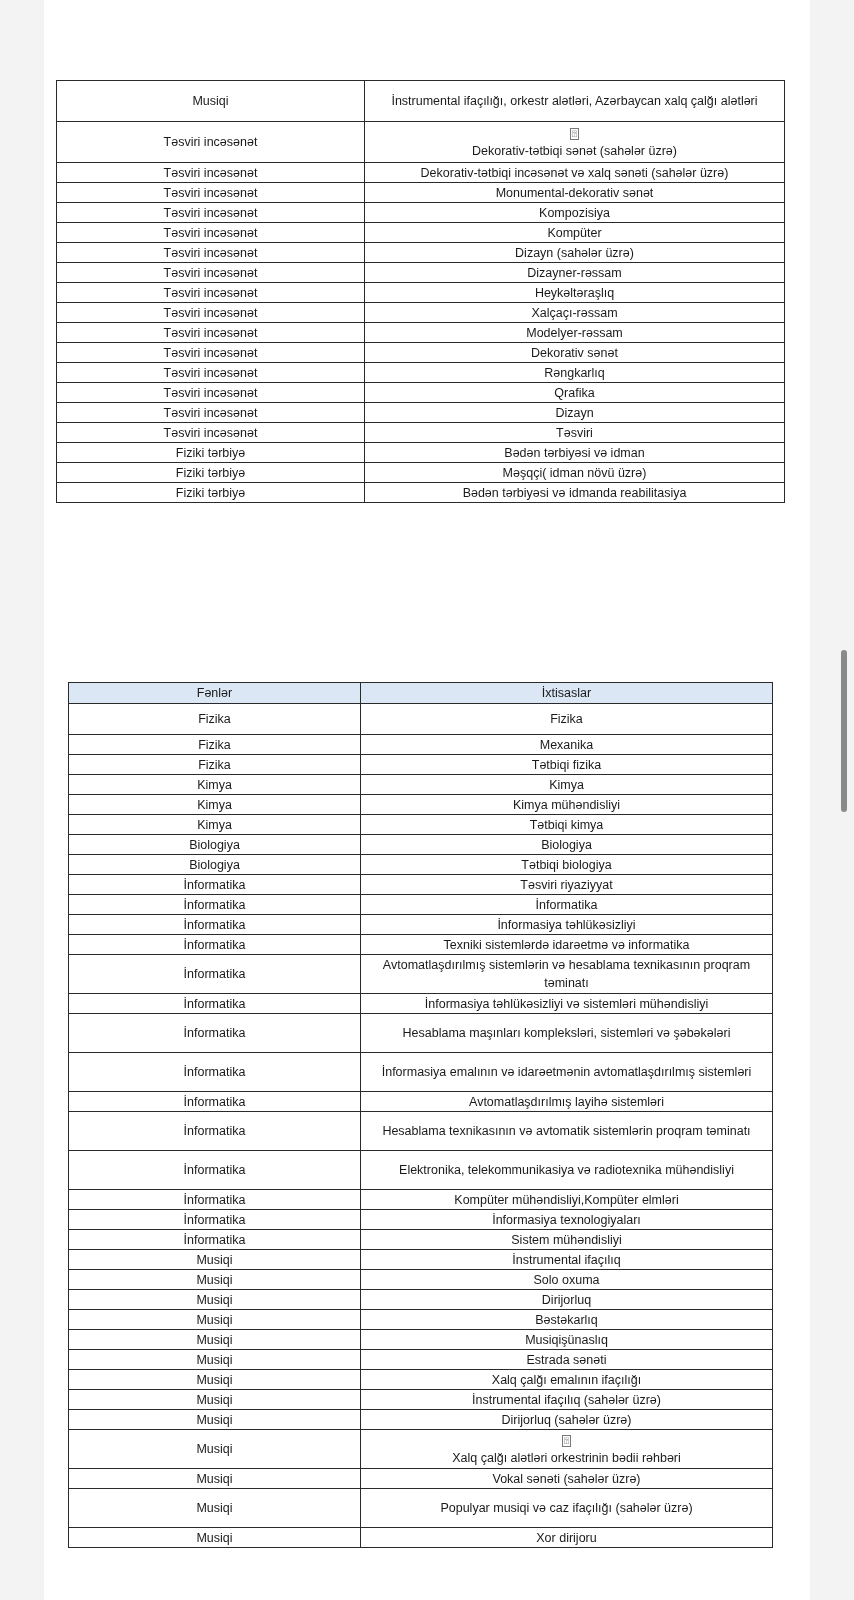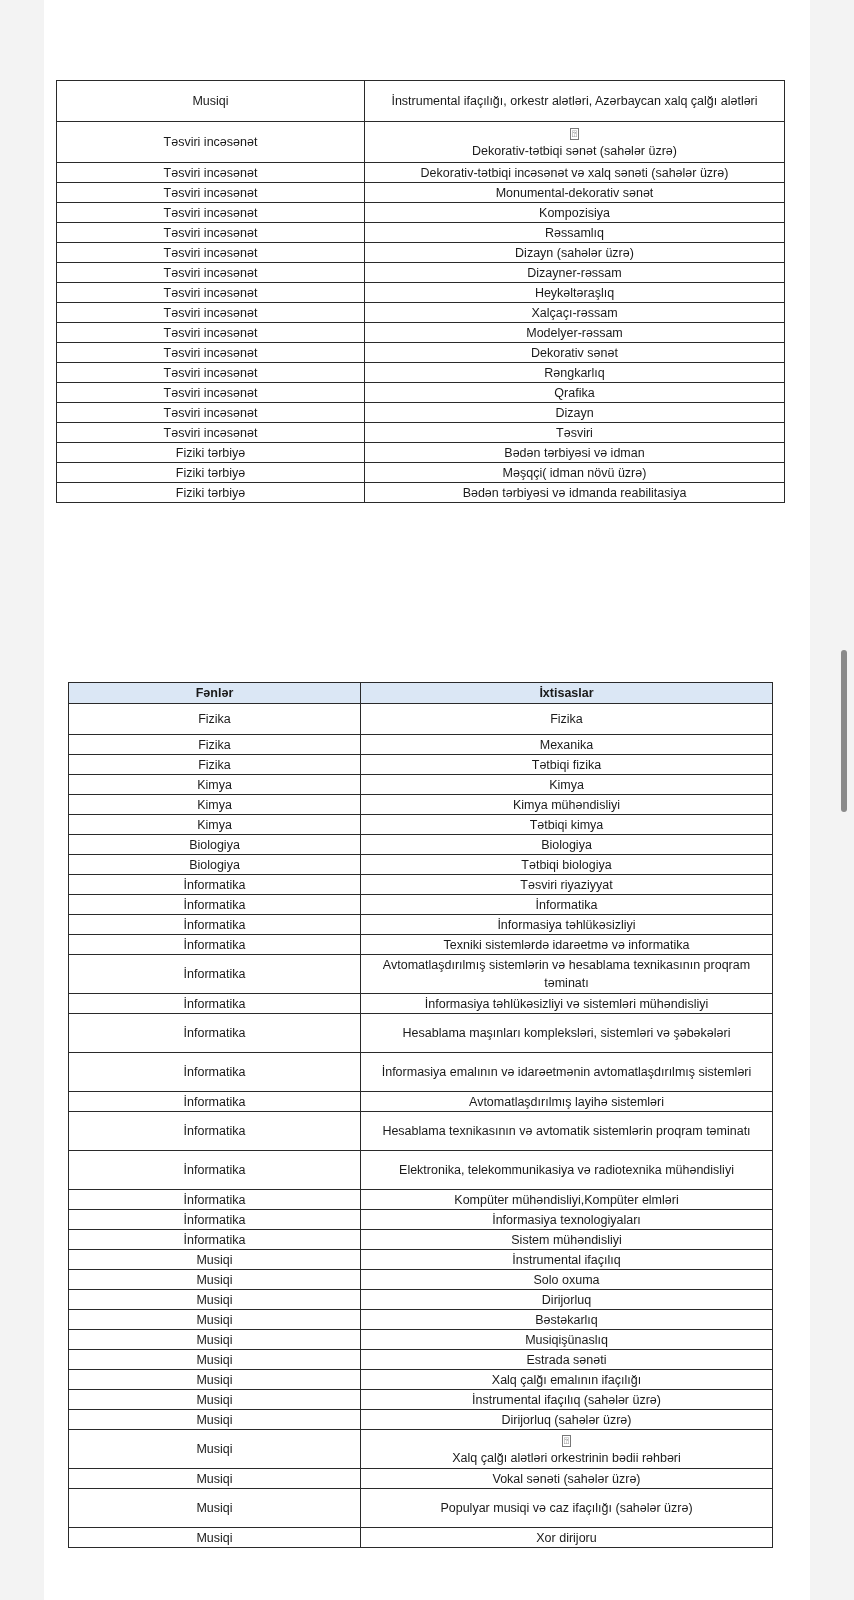--- a/index.html
+++ b/index.html
@@ -33,21 +33,21 @@
     table.doc td, table.doc th {
       border: 1.5px solid #2a2a2a;
       text-align: center;
       vertical-align: middle;
       padding: 0 6px;
       line-height: 18px;
       font-weight: normal;
     }
     table.doc th {
       background: #dbe7f5;
-      font-weight: bold;
+      font-weight: normal;
       height: 20px;
     }
     #t1 {
       left: 56px;
       top: 36px;
       width: 728px;
     }
     #t1 col.c1 { width: 308px; }
     #t1 col.c2 { width: 420px; }
     #t1 td { height: 19px; }
@@ -111,21 +111,21 @@
     <tr>
         <td>Təsviri incəsənət</td>
         <td>Monumental-dekorativ sənət</td>
       </tr>
     <tr>
         <td>Təsviri incəsənət</td>
         <td>Kompozisiya</td>
       </tr>
     <tr>
         <td>Təsviri incəsənət</td>
-        <td>Rəssamlıq</td>
+        <td>Kompüter</td>
       </tr>
     <tr>
         <td>Təsviri incəsənət</td>
         <td>Dizayn (sahələr üzrə)</td>
       </tr>
     <tr>
         <td>Təsviri incəsənət</td>
         <td>Dizayner-rəssam</td>
       </tr>
     <tr>

